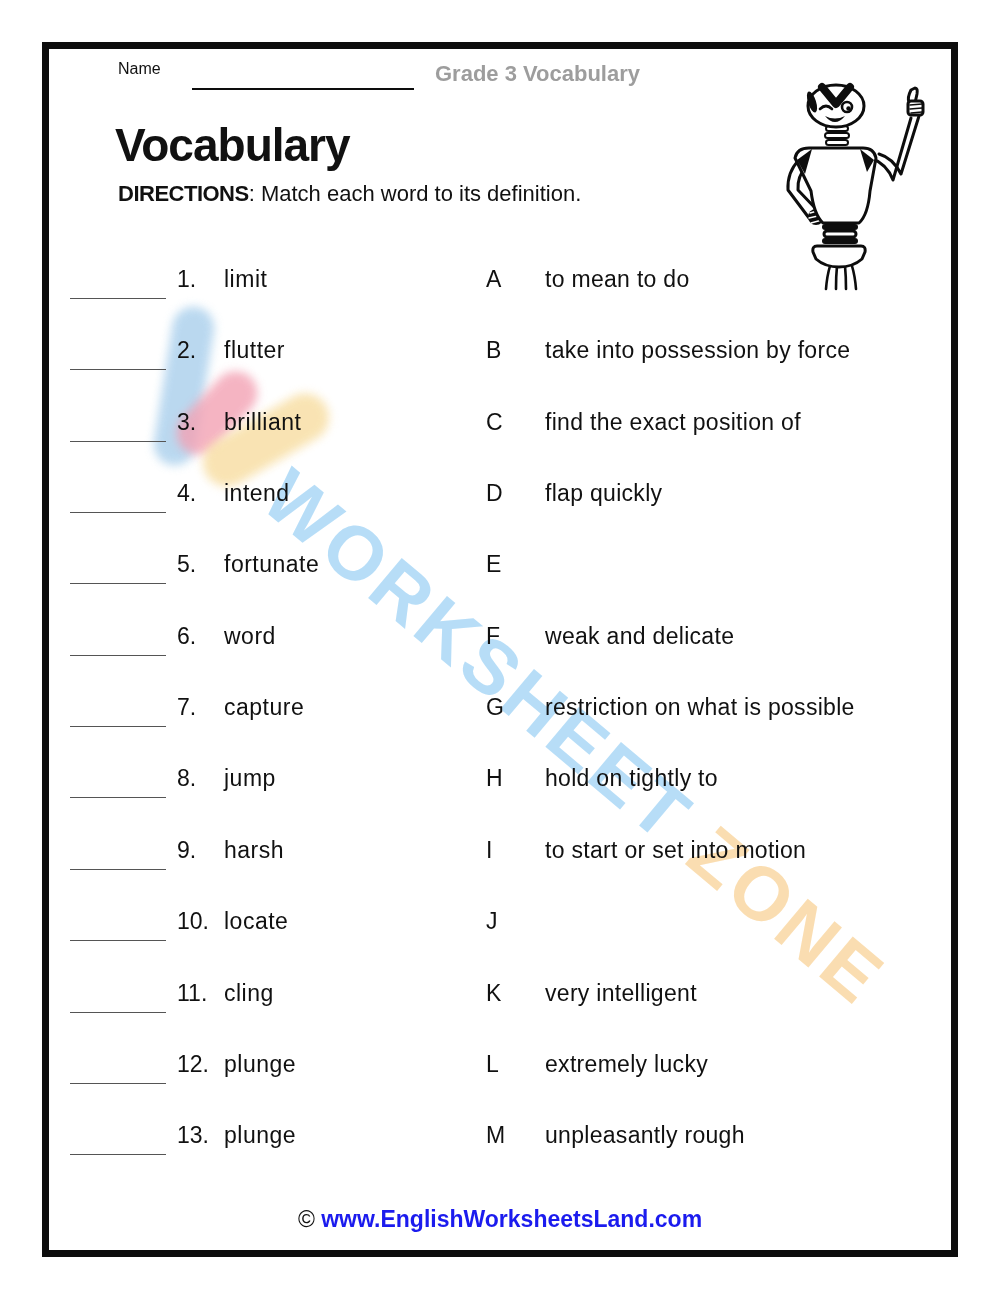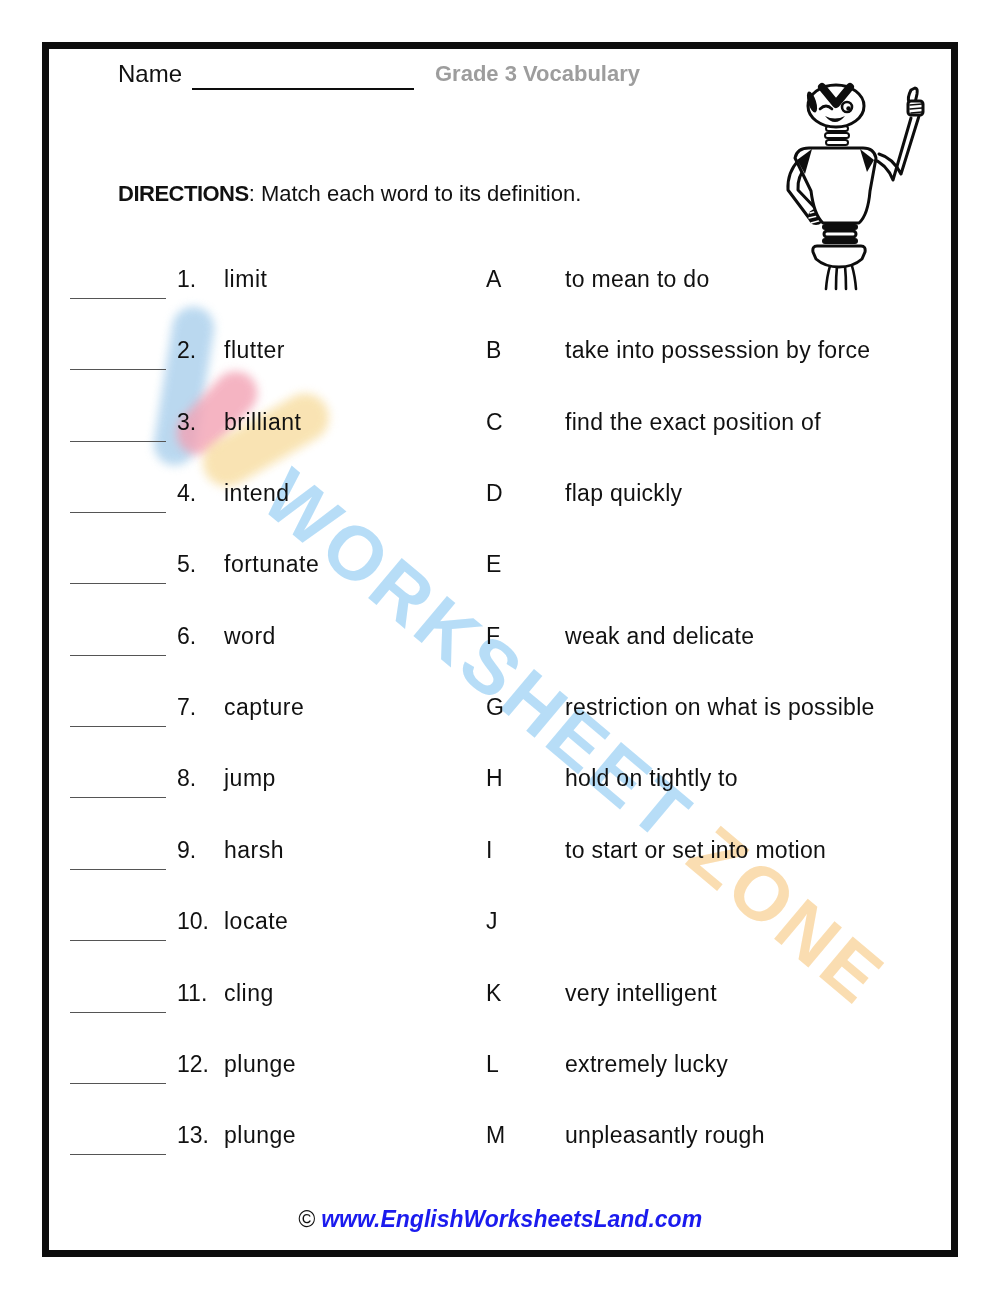--- a/index.html
+++ b/index.html
@@ -17,36 +17,36 @@
   .wm-capsule{position:absolute;border-radius:999px;filter:blur(5px);}
   .cap-blue{left:163px;top:306px;width:42px;height:160px;transform:rotate(9deg);}
   .cap-pink{left:168px;top:391px;width:98px;height:44px;transform:rotate(-47deg);}
   .cap-yellow{left:197px;top:416px;width:138px;height:48px;transform:rotate(-30deg);}
   .wm-text{
     position:absolute;left:303px;top:452px;transform:rotate(40deg);
     transform-origin:0 0;font-size:76px;font-weight:bold;letter-spacing:4px;
     white-space:nowrap;opacity:0.55;
   }
   
-  .name-label{position:absolute;left:118px;top:60px;font-size:24px;z-index:2;}
+  .name-label{position:absolute;left:118px;top:60px;font-size:16px;z-index:2;}
   .name-line{position:absolute;left:192px;top:62px;width:222px;height:26px;border-bottom:2.5px solid #0d0d0d;z-index:2;}
   .grade-label{position:absolute;left:118px;top:61px;width:522px;text-align:right;font-size:22px;font-weight:bold;z-index:2;}
   .title{position:absolute;left:115px;top:118px;font-size:46px;font-weight:bold;letter-spacing:-1px;z-index:2;}
   .directions{position:absolute;left:118px;top:181px;font-size:22px;z-index:2;}
   .directions b{letter-spacing:-0.5px;}
   .robot{position:absolute;left:775px;top:76px;width:170px;height:215px;z-index:2;}
   
   .row{position:absolute;left:0;top:0;width:1000px;height:40px;font-size:23px;z-index:2;}
   .row-blank{position:absolute;left:70px;top:32px;width:96px;height:0;border-top:1.6px solid #555;}
   .row-num{position:absolute;left:177px;top:0;}
   .row-word{position:absolute;left:224px;top:0;letter-spacing:0.5px;}
   .row-letter{position:absolute;left:486px;top:0;}
-  .row-def{position:absolute;left:545px;top:0;letter-spacing:0.3px;margin-left:20px;}
-  
-  .footer{position:absolute;left:0;top:1206px;width:1000px;text-align:center;font-size:23px;z-index:2;font-style:italic;}
+  .row-def{position:absolute;left:545px;top:0;letter-spacing:0.3px;}
+  
+  .footer{position:absolute;left:0;top:1206px;width:1000px;text-align:center;font-size:23px;z-index:2;}
   .footer .url{font-weight:bold;text-decoration:none;}
 </style>
 </head>
 <body>
 
 <div class="page">
 
   <div class="wm-layer">
     <div class="wm-capsule cap-blue" style="background:#a9cfec;opacity:.8;"></div>
     <div class="wm-capsule cap-pink" style="background:#f3a2b4;opacity:.8;"></div>
@@ -55,20 +55,21 @@
       <span style="color:#7dc3f2;">WORKSHEET</span><span style="color:#7dc3f2;"> </span><span style="color:#f7c373;">ZONE</span>
     </div>
   </div>
 
   <div class="frame"></div>
 
   <div class="name-label">Name</div>
   <div class="name-line"></div>
   <div class="grade-label" style="color:#9d9d9d;">Grade 3 Vocabulary</div>
 
+  <div class="title">Vocabulary</div>
   <div class="directions"><b>DIRECTIONS</b><span>: Match each word to its definition.</span></div>
 
   <svg class="robot" viewBox="0 0 170 215" fill="none" stroke="#0d0d0d" stroke-width="3" stroke-linecap="round" stroke-linejoin="round">
 
     <path d="M96,82 Q112,88 118,104 L136,42" fill="none"></path>
     <path d="M104,78 Q118,82 126,98 L144,40" fill="none"></path>
 
     <path d="M134,26 Q132,22 136,14 L140,12 Q143,12 142,18 L140,27" fill="#fff"></path>
     <rect x="133" y="25" width="15" height="14" rx="3" fill="#fff"></rect>
     <path d="M135,29 L147,28 M135,33 L147,32 M136,37 L147,36" stroke-width="1.6"></path>

